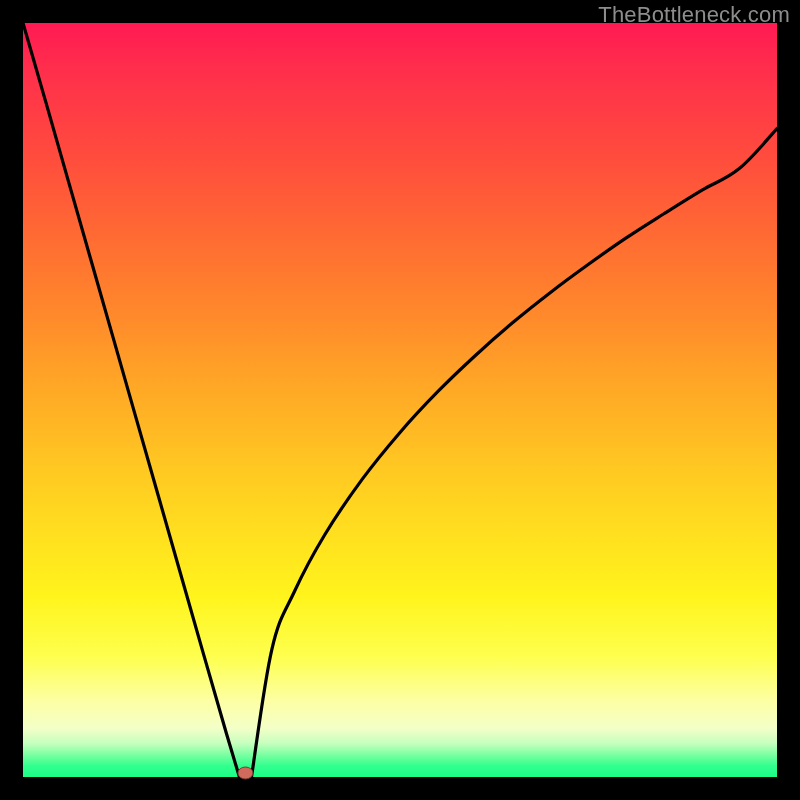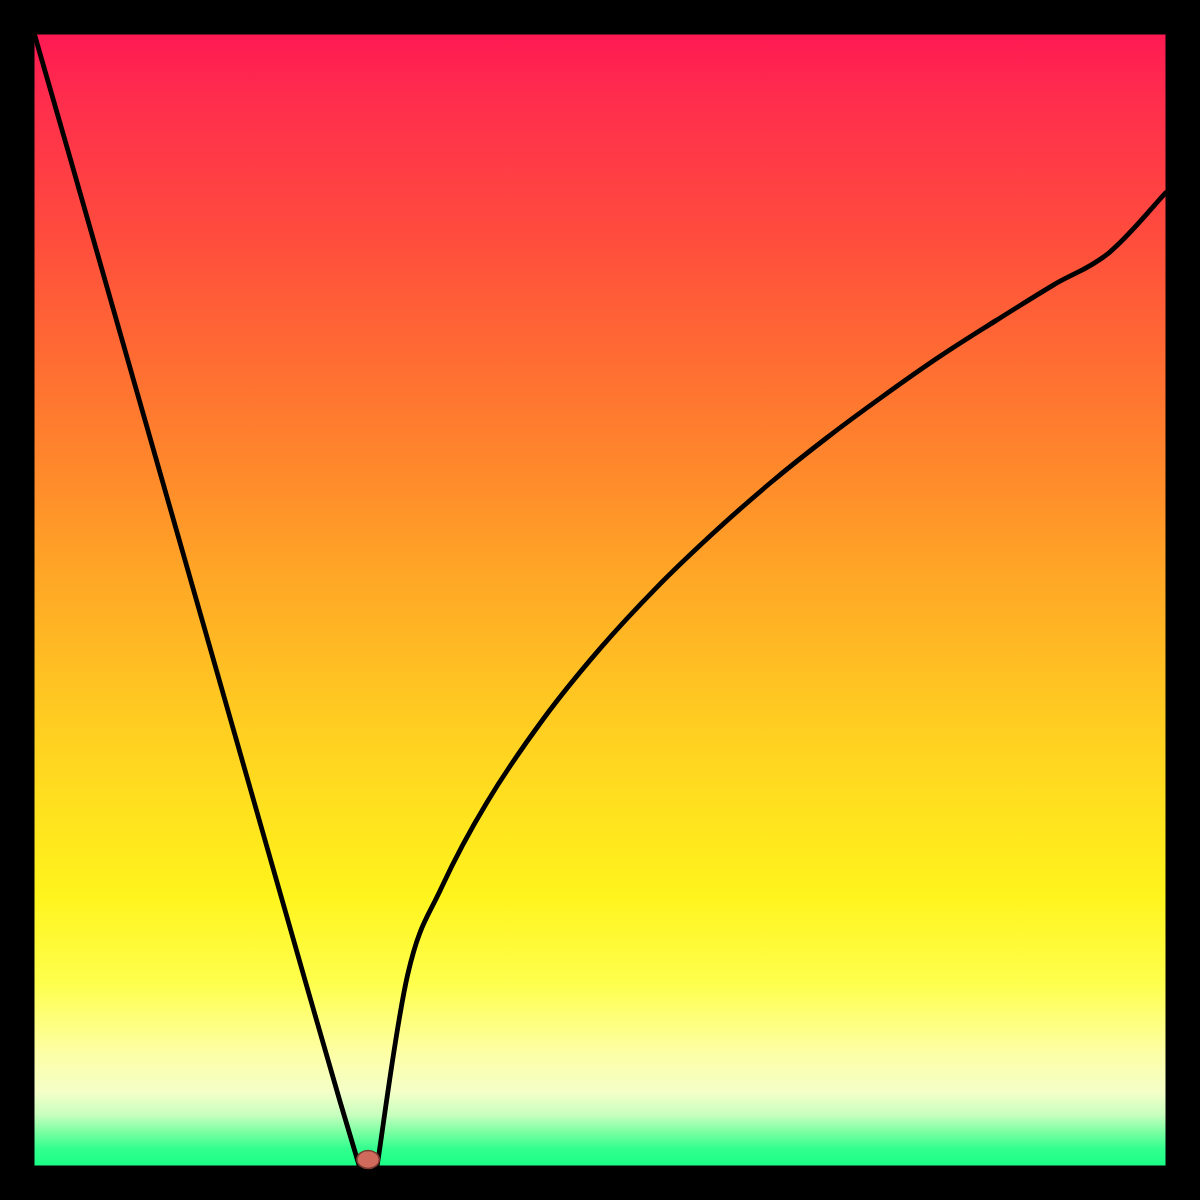--- a/index.html
+++ b/index.html
@@ -65,13 +65,14 @@
 </head>
 <body>
 
 <div class="stage">
   <div class="plot">
     <svg class="curve-svg" viewBox="0 0 754 754" preserveAspectRatio="none">
       <path id="curve-path" fill="none" stroke="#000000" stroke-width="3.2" stroke-linecap="round" stroke-linejoin="round" d="M0.00 0.00 L22.62 78.42 L45.24 157.59 L67.86 236.76 L90.48 315.93 L113.10 395.10 L135.72 474.27 L158.34 553.44 L180.96 632.61 L203.58 711.02 L216.40 754.00 L228.46 754.00 L228.46 754.00 C232.13 731.06, 241.08 659.96, 248.82 626.57 C256.56 593.19, 261.94 589.15, 271.44 568.52 C280.94 547.89, 289.39 532.19, 301.60 511.97 C313.81 491.74, 325.73 474.63, 339.30 456.17 C352.87 437.71, 363.43 425.17, 377.00 409.42 C390.57 393.68, 401.13 382.55, 414.70 368.71 C428.27 354.86, 438.83 345.00, 452.40 332.51 C465.97 320.03, 476.53 310.74, 490.10 299.34 C503.67 287.94, 514.23 279.63, 527.80 269.18 C541.37 258.73, 551.93 251.05, 565.50 241.28 C579.07 231.51, 589.63 223.98, 603.20 214.89 C616.77 205.80, 627.33 199.31, 640.90 190.76 C654.47 182.21, 665.03 175.53, 678.60 167.39 C692.17 159.24, 702.73 156.65, 716.30 145.52 C729.87 134.39, 747.21 112.75, 754.00 105.56"></path>
       <ellipse id="min-marker" rx="7.5" ry="6" cx="222.43" cy="750.00" fill="#d06a5c" stroke="#7a3b30" stroke-width="1"></ellipse>
     </svg>
   </div>
+  <div class="watermark">TheBottleneck.com</div>
 </div>
 
 </body></html>

